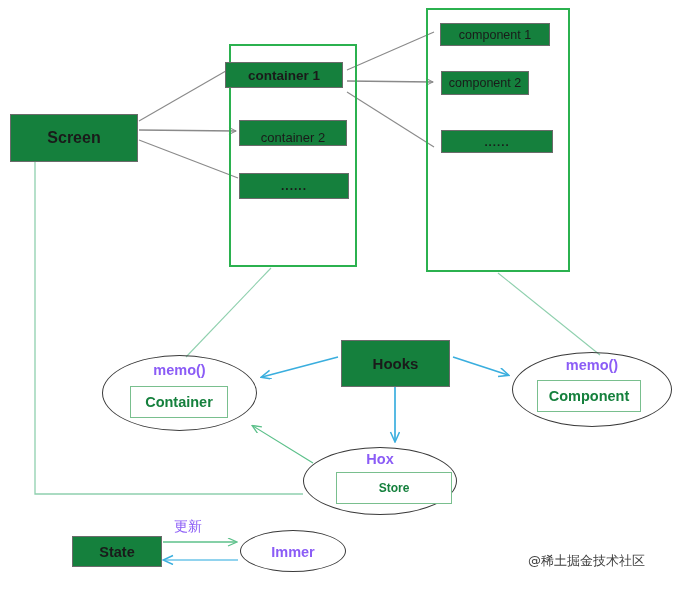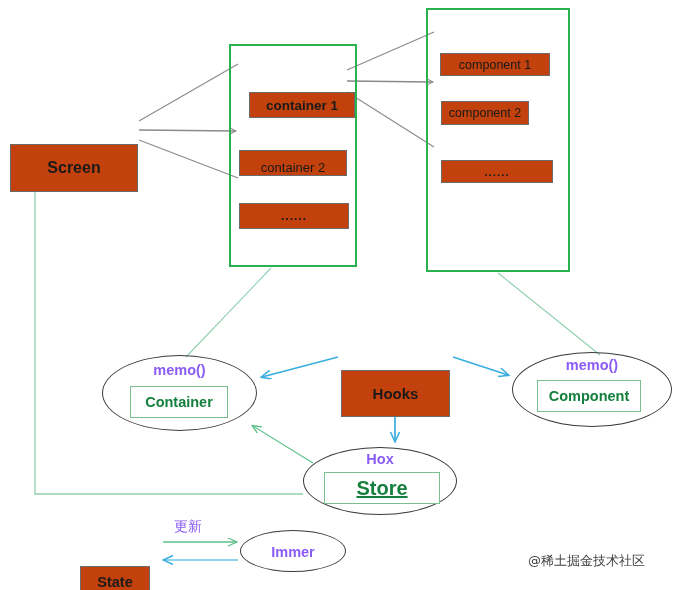--- a/index.html
+++ b/index.html
@@ -25,23 +25,22 @@
     position: absolute;
     box-sizing: border-box;
     display: flex;
     align-items: center;
     justify-content: center;
     text-align: center;
   }
   
   .rect {
     border: 1.6px solid #6b6b6b;
-    background: #c2410c;
+    background: #15803d;
     color: #1a1a1a;
-    margin-top: 30px;
   }
   .rect.bold   { font-weight: bold; }
   .rect.normal { font-weight: normal; }
 
   
   .group-frame {
     position: absolute;
     box-sizing: border-box;
     border: 2.6px solid #2bb14f;
     background: transparent;
@@ -137,21 +136,21 @@
   </svg>
 
   <div class="group-frame" style="left:229px; top:44px; width:128px; height:223px;"></div>
 
   <div class="group-frame" style="left:426px; top:8px; width:144px; height:264px;"></div>
 
   <div class="node rect bold" style="left:10px; top:114px; width:128px; height:48px; font-size:16px;">
     <span>Screen</span>
   </div>
 
-  <div class="node rect bold" style="left:249px; top:62px; width:106px; height:26px; font-size:13.5px;">
+  <div class="node rect bold" style="left:225px; top:62px; width:118px; height:26px; font-size:13.5px;">
     <span>container 1</span>
   </div>
 
   <div class="node rect normal" style="left:239px; top:120px; width:108px; height:26px; font-size:13px;align-items:flex-end;">
     <span>container 2</span>
   </div>
 
   <div class="node rect bold" style="left:239px; top:173px; width:110px; height:26px; font-size:12px; letter-spacing:1px;">
     <span>......</span>
   </div>
@@ -165,21 +164,21 @@
   </div>
 
   <div class="node rect bold" style="left:441px; top:130px; width:112px; height:23px; font-size:11.5px; letter-spacing:1px;">
     <span>......</span>
   </div>
 
   <div class="node rect bold" style="left:341px; top:340px; width:109px; height:47px; font-size:15px;">
     <span>Hooks</span>
   </div>
 
-  <div class="node rect bold" style="left:80px; top:536px; width:70px; height:31px; font-size:14.5px;">
+  <div class="node rect bold" style="left:72px; top:536px; width:90px; height:31px; font-size:14.5px;">
     <span>State</span>
   </div>
 
   <div class="ellipse" style="left:102px; top:355px; width:155px; height:76px;"></div>
   <div class="ellipse-title" style="left:102px; top:362px; width:155px; font-size:14.5px;">
     <span>memo()</span>
   </div>
   <div class="inner-green-box" style="left:130px; top:386px; width:98px; height:32px; font-size:14.5px;">
     <span>Container</span>
   </div>
@@ -189,21 +188,21 @@
     <span>memo()</span>
   </div>
   <div class="inner-green-box" style="left:537px; top:380px; width:104px; height:32px; font-size:14.5px;">
     <span>Component</span>
   </div>
 
   <div class="ellipse" style="left:303px; top:447px; width:154px; height:68px;"></div>
   <div class="ellipse-title" style="left:303px; top:451px; width:154px; font-size:14.5px;">
     <span>Hox</span>
   </div>
-  <div class="inner-green-box" style="left:324px; top:472px; width:116px; height:32px; font-size:20px;text-decoration:underline;">
+  <div class="inner-green-box" style="left:336px; top:472px; width:116px; height:32px; font-size:12px;">
     <span>Store</span>
   </div>
 
   <div class="ellipse" style="left:240px; top:530px; width:106px; height:42px;"></div>
   <div class="ellipse-title" style="left:240px; top:544px; width:106px; font-size:14.5px;">
     <span>Immer</span>
   </div>
 
   <div class="edge-label" style="left:174px; top:518px; font-size:14px;">
     <span>更新</span>

